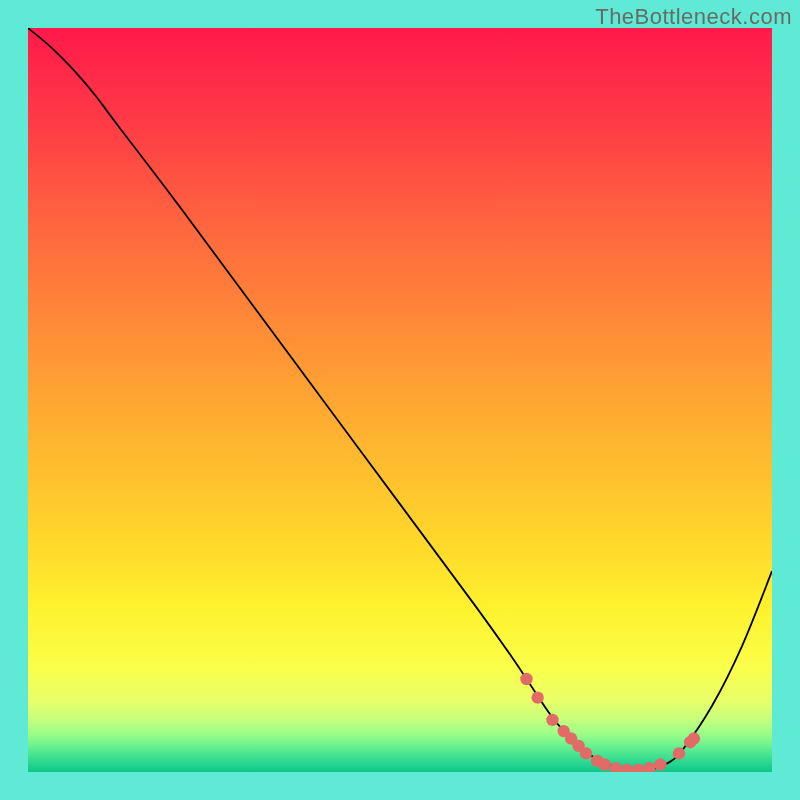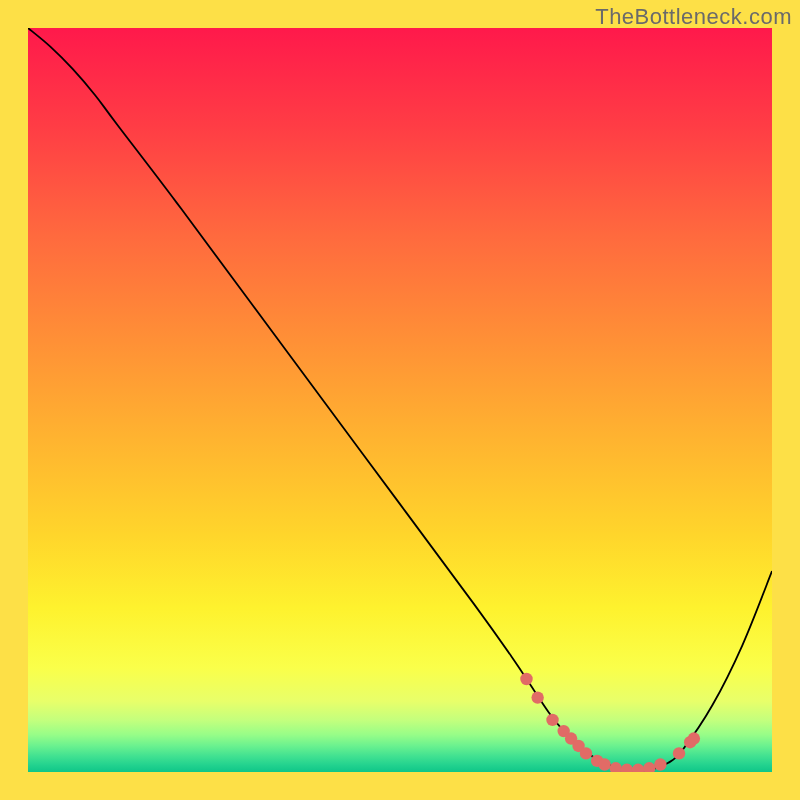--- a/index.html
+++ b/index.html
@@ -7,21 +7,21 @@
     padding: 0;
     width: 800px;
     height: 800px;
     background: #000;
     overflow: hidden;
   }
   .outer {
     position: relative;
     width: 800px;
     height: 800px;
-    background: #fde047;
+    background: #5eead4;
   }
   .watermark {
     position: absolute;
     top: 4px;
     right: 8px;
     color: #6a6a6a;
     font-family: Arial, Helvetica, sans-serif;
     font-size: 22px;
     letter-spacing: 0.5px;
     z-index: 10;

